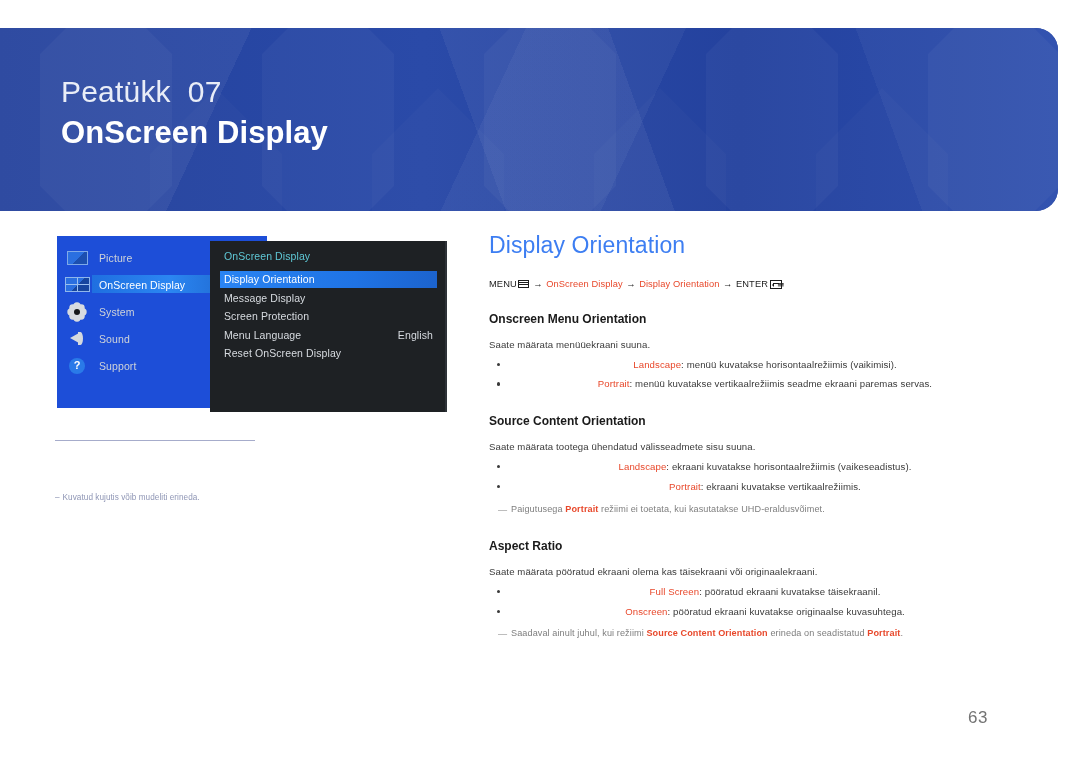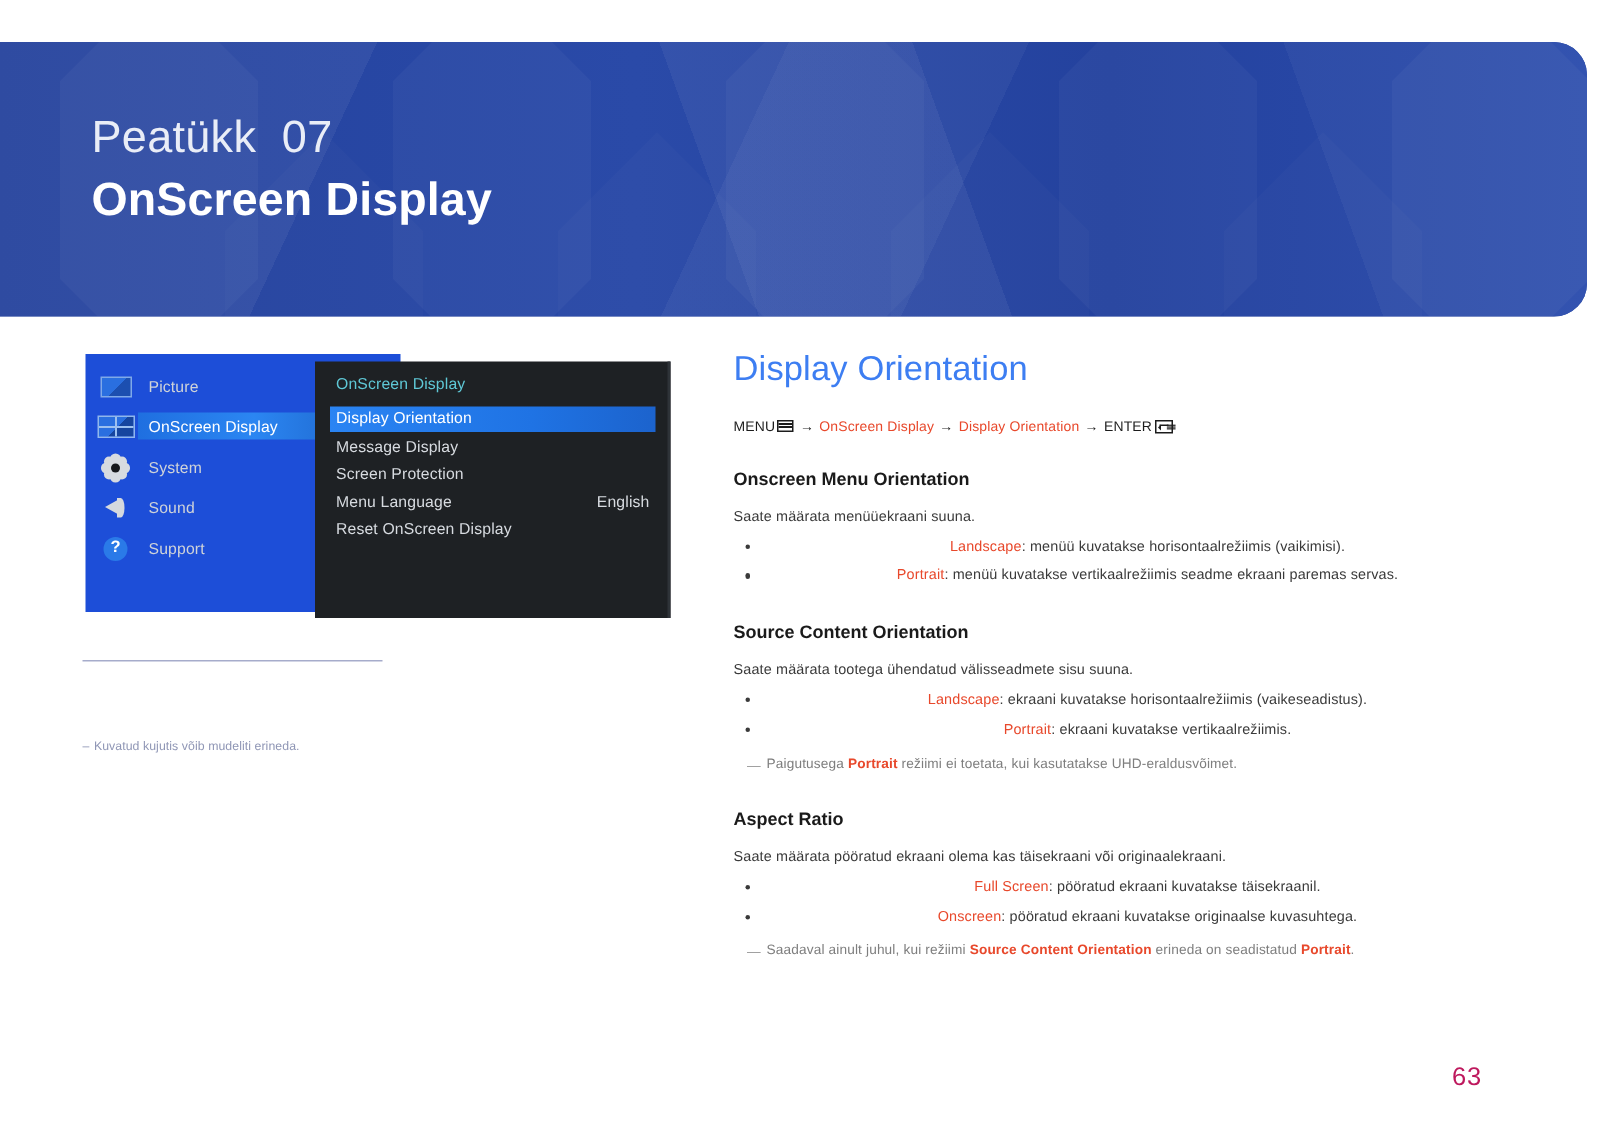--- a/index.html
+++ b/index.html
@@ -355,16 +355,16 @@
         <li><span class="kw">Full Screen</span><span>: pööratud ekraani kuvatakse täisekraanil.</span></li>
         <li><span class="kw">Onscreen</span><span>: pööratud ekraani kuvatakse originaalse kuvasuhtega.</span></li>
       </ul>
       <div class="subnote">
         <span class="dash">—</span><span>Saadaval ainult juhul, kui režiimi </span><span class="kwb">Source Content Orientation</span><span> erineda on seadistatud </span><span class="kwb">Portrait</span><span>.</span>
       </div>
     </div>
   </div>
 
   <div class="pageno-wrap">
-    <span style="color:#be185d;font-size:17px;letter-spacing:.5px;text-align:center;">63</span>
+    <span style="color:#737373;font-size:17px;letter-spacing:.5px;text-align:center;">63</span>
   </div>
 
 </div>
 
 </body></html>

